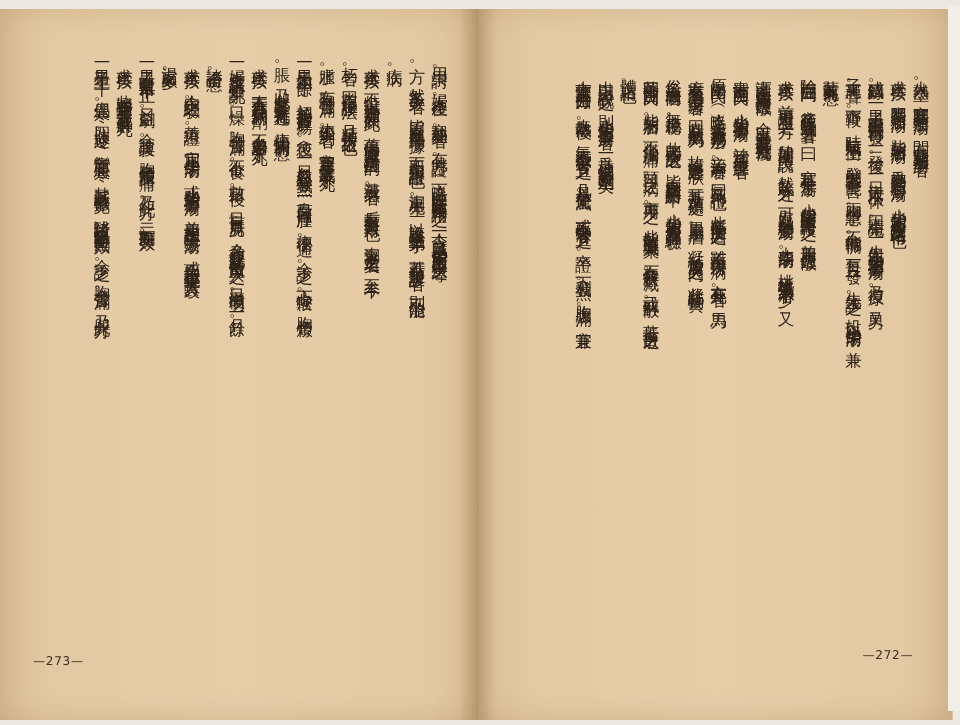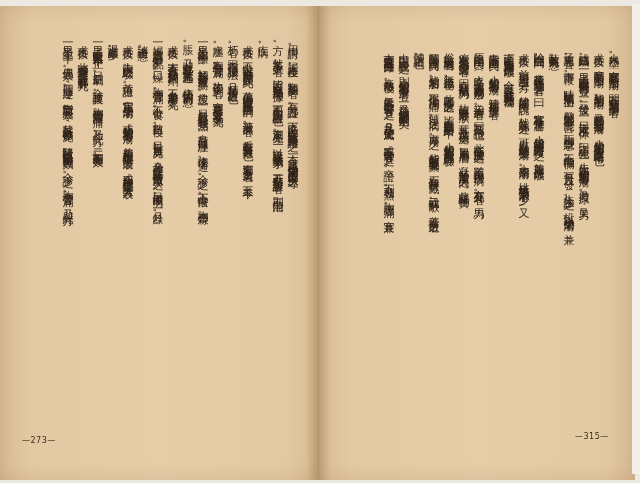--- a/index.html
+++ b/index.html
@@ -77,18 +77,18 @@
     <div class="col" style="left:198px; top:38px;">求眞按　前證可用右之二方。肆如南涯氏說。然此等之外。可處以柴胡姜桂湯。大柴胡湯。桃核承氣湯者不少。又</div>
     <div class="col" style="left:183px; top:38px;">南涯氏主張兼用應鐘散。余以三黃丸或黃解丸爲優。</div>
     <div class="col" style="left:168px; top:38px;">青洲南涯氏曰。小柴胡加石膏湯。治耳前耳後腫者。</div>
     <div class="col" style="left:153px; top:38px;">原南陽氏曰。（上略）又瘰癧亦爲癆形。妄治療者。同爲死證也。此亦係瘀血之因。雖不與癆併病。亦有死者。馬刀</div>
     <div class="col" style="left:138px; top:38px;">瘍亦有名馬刀瘍瘰者。因其狀類似馬刀。故瘰癧之形狀。耳下及頸項處。累累層層。凝結於皮膚之內。此凝結物眞</div>
     <div class="col" style="left:123px; top:38px;">俗名痰核者同。無庶後秘。此者因痰之故。皆由瘀血精於絡中。小柴胡加石膏湯有神驗。</div>
     <div class="col" style="left:108px; top:38px;">華岡青洲氏曰。柴胡加石。不僅治胸痛。頭目之病。亦可用之。柴胡散血凝氣聚。石膏解伏藏。或云解散。蓋括言之散</div>
     <div class="col" style="left:93px; top:38px;">體之謂也。</div>
     <div class="col" style="left:78px; top:38px;">由以上三說觀之。則小柴胡加石膏湯者。爲一種消炎解凝劑明矣。</div>
     <div class="col" style="left:63px; top:38px;">古方便覽本方條曰。表熱散後。氣痞不欲食者宜之。凡是小兒驚風。或夜不寐者宜之。卒證。下利發熱。胸腹滿。宜兼</div>
-    <div class="folio" style="left:256px; top:426px;">—315—</div>
+    <div class="folio" style="left:256px; top:426px;">—272—</div>
   </div>
 
   <div class="gutter"></div>
 </div>
 <div class="edge-right"></div>
 
 </body></html>

